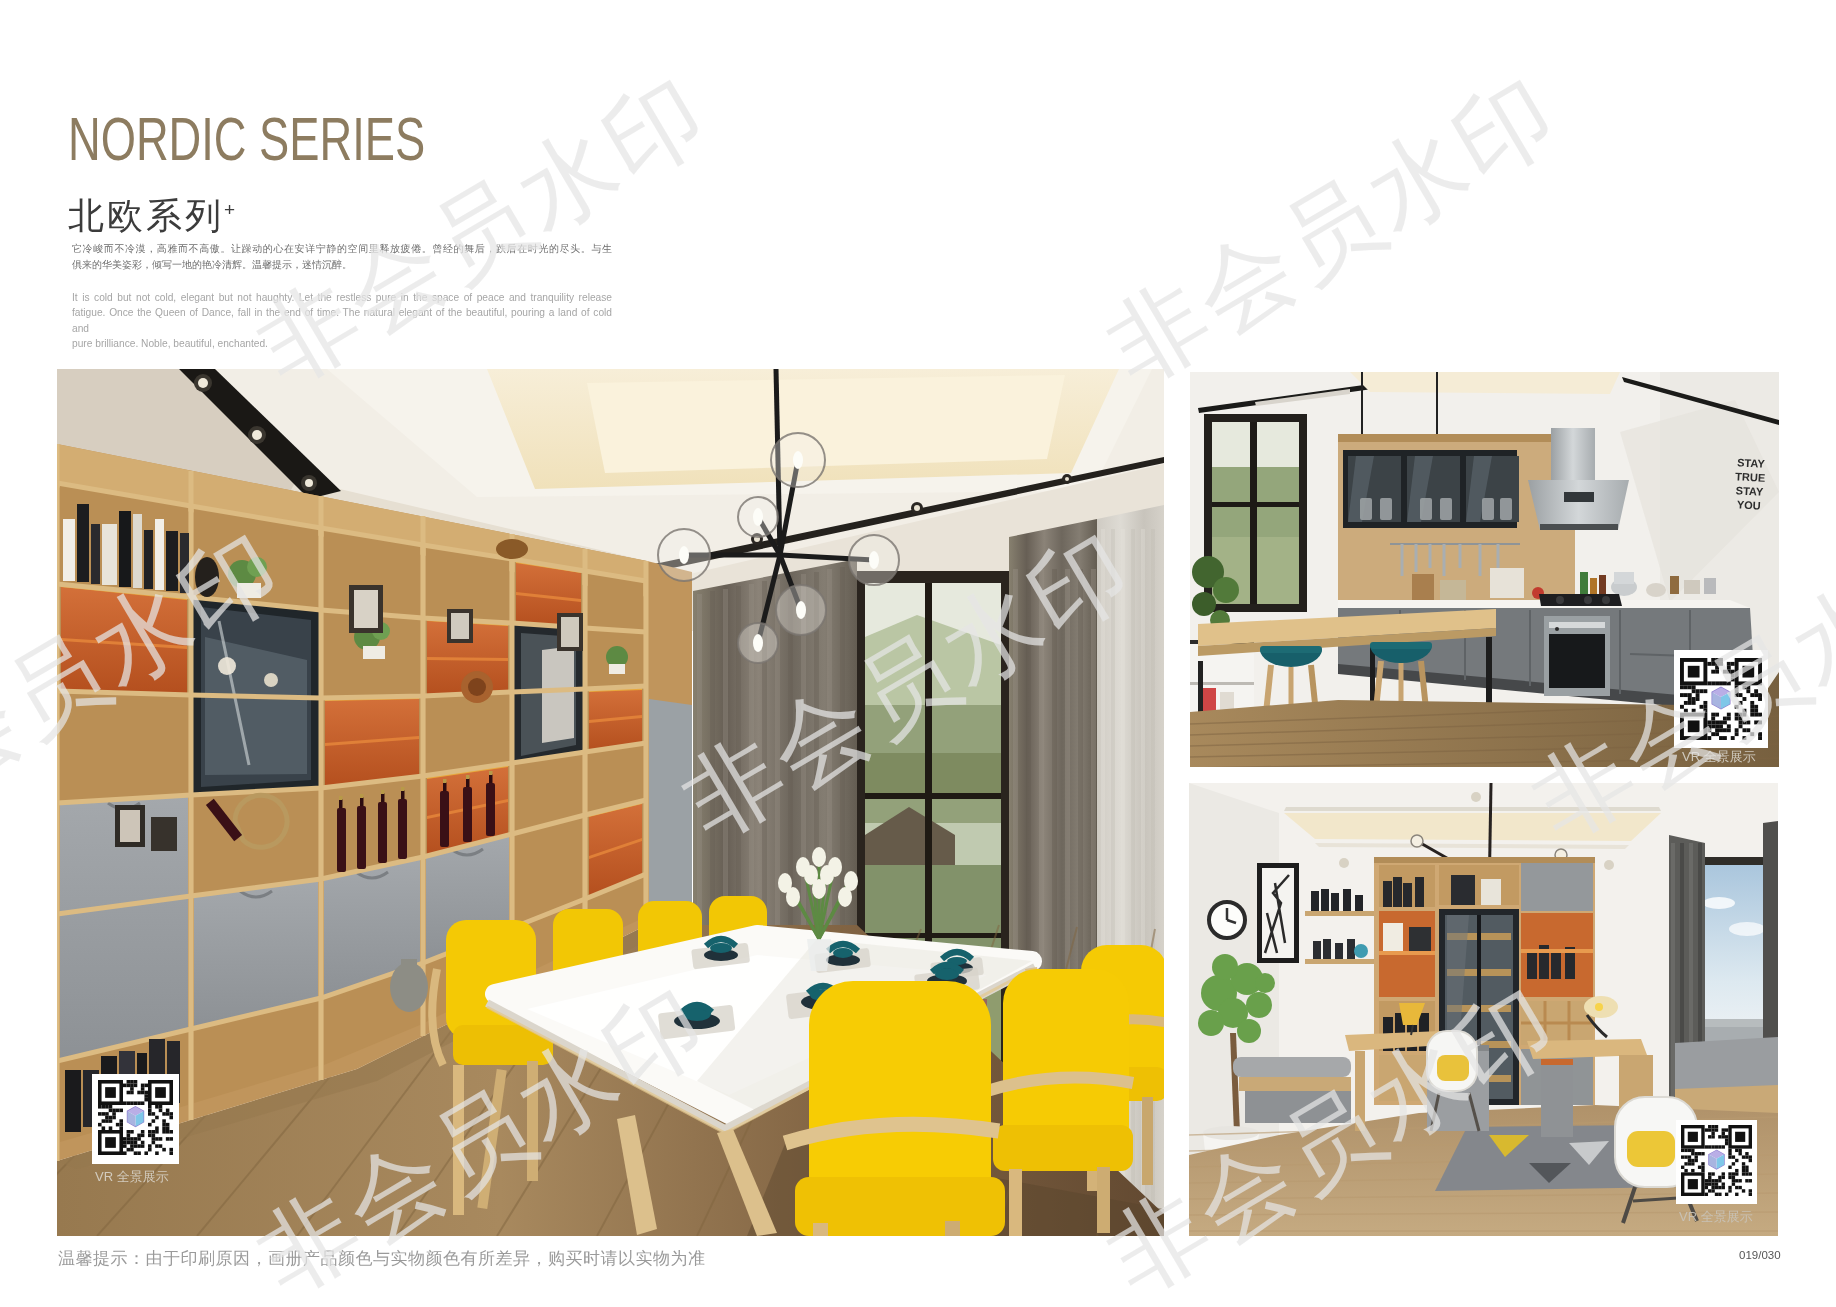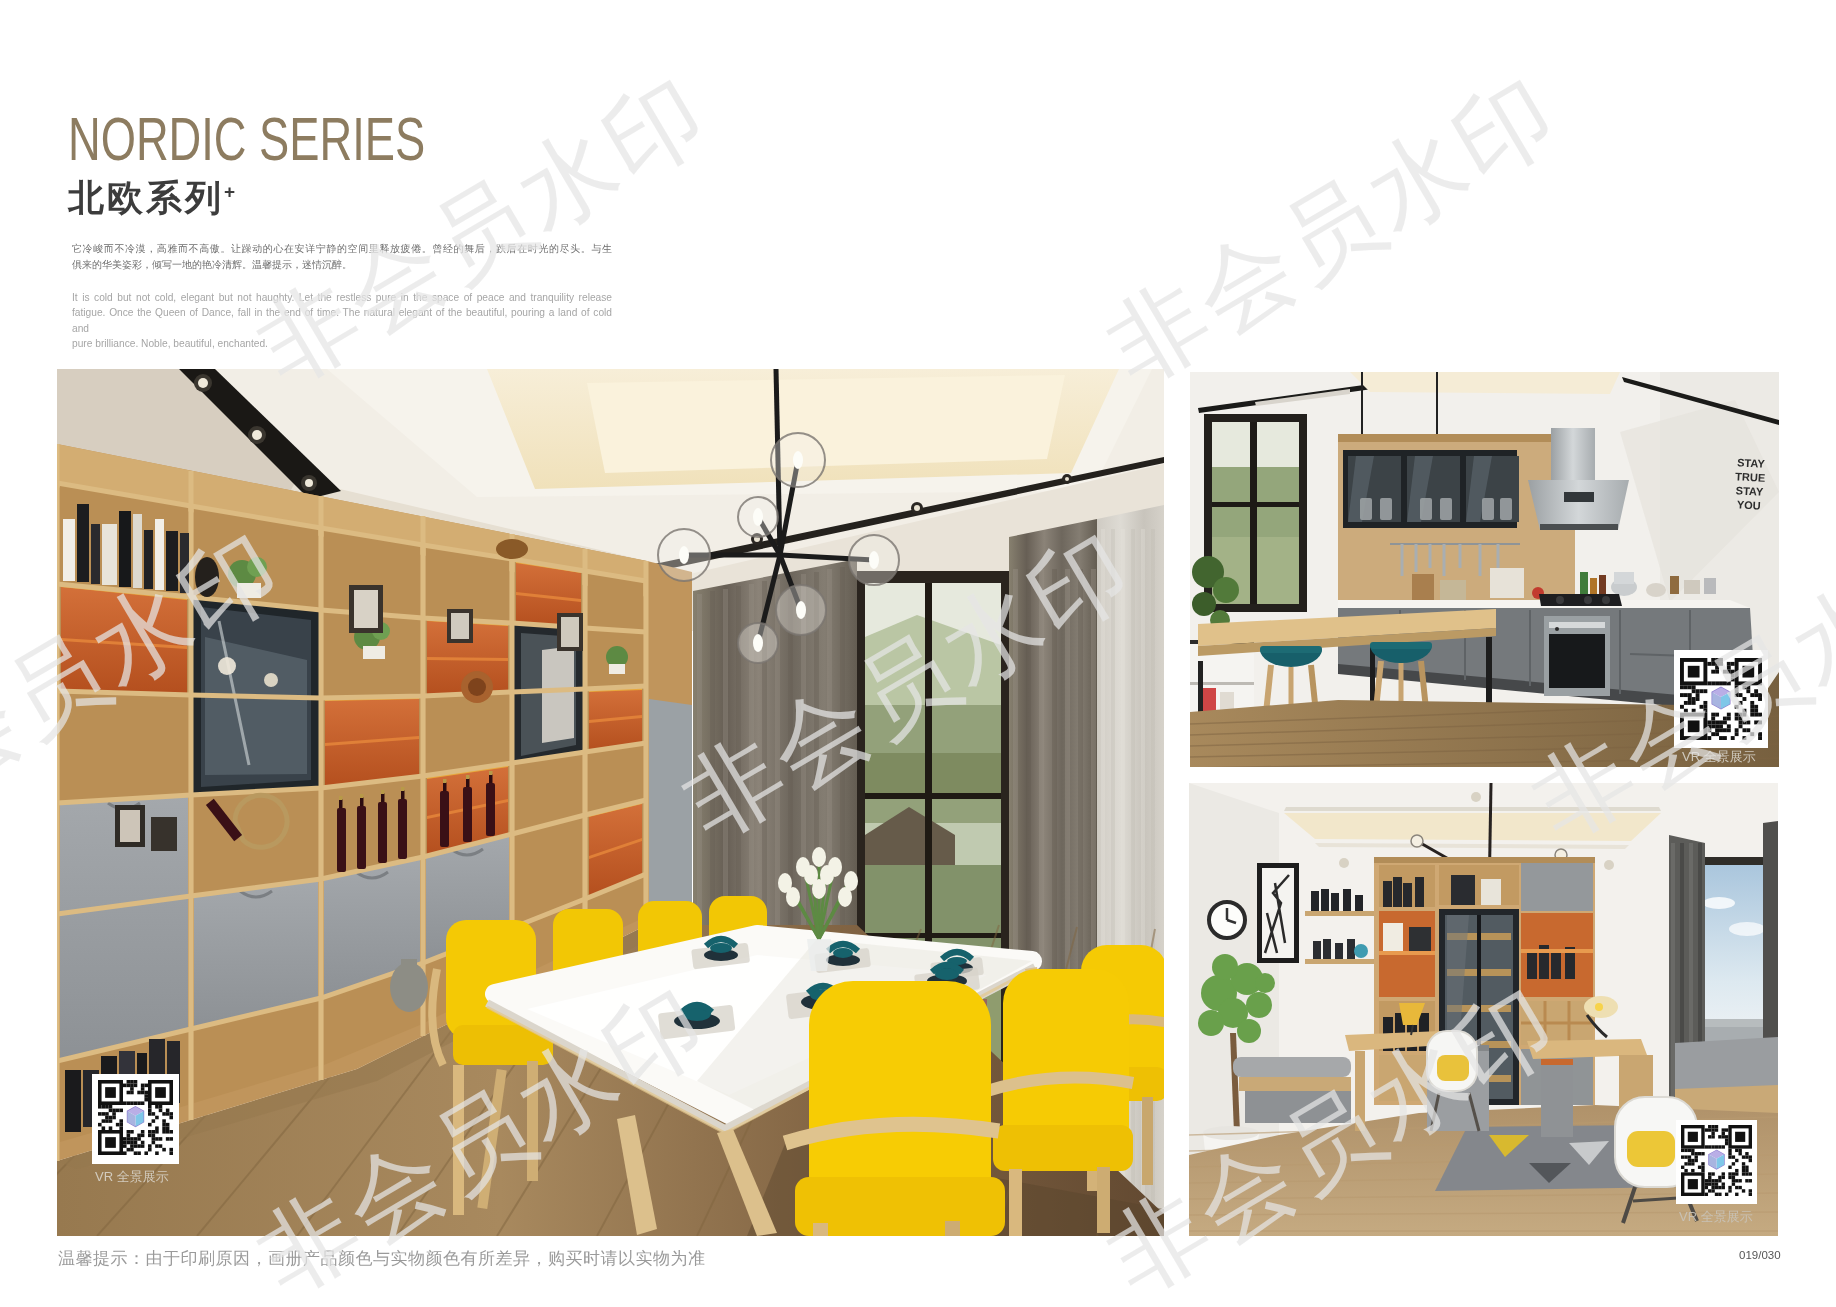--- a/index.html
+++ b/index.html
@@ -144,21 +144,21 @@
           <polygon points="42,30 51,35 42,40 33,35" fill="#b9aee6"></polygon>
           <polygon points="42,40 51,35 51,47 42,52" fill="#7fc7e8"></polygon>
           <polygon points="33,35 42,40 42,52 33,47" fill="#a8b4e0"></polygon>
         </g>
       </symbol>
     </defs>
   </svg>
 
 <div class="abs" style="left:68px;top:103px;width:520px;height:62px;color:#8d7c60;font-size:62px;letter-spacing:0px;white-space:nowrap;transform:scaleX(0.73);transform-origin:0 0;">NORDIC SERIES</div>
 
-<div class="abs" style="left:68px;top:174px;color:#3c3c3c;font-size:36px;letter-spacing:3px;white-space:nowrap;font-weight:bold;">北欧系列<span style="font-size:19px;vertical-align:12px;letter-spacing:0">+</span></div>
+<div class="abs" style="left:68px;top:192px;color:#3c3c3c;font-size:36px;letter-spacing:3px;white-space:nowrap;">北欧系列<span style="font-size:19px;vertical-align:12px;letter-spacing:0">+</span></div>
 
 <div class="abs" style="left:72px;top:241px;width:540px;color:#6e6e6e;font-size:10px;line-height:15.5px;">
 <div style="text-align:justify;text-align-last:justify;">它冷峻而不冷漠，高雅而不高傲。让躁动的心在安详宁静的空间里释放疲倦。曾经的舞后，跌后在时光的尽头。与生</div>
 <div>俱来的华美姿彩，倾写一地的艳冷清辉。温馨提示，迷情沉醉。</div>
   </div>
 
 <div class="abs" style="left:72px;top:290px;width:540px;color:#a6a6a6;font-size:10.2px;line-height:15.4px;">
 <div style="text-align:justify;text-align-last:justify;">It is cold but not cold, elegant but not haughty. Let the restless pure in the space of peace and tranquility release</div>
 <div style="text-align:justify;text-align-last:justify;">fatigue. Once the Queen of Dance, fall in the end of time. The natural elegant of the beautiful, pouring a land of cold and</div>
 <div>pure brilliance. Noble, beautiful, enchanted.</div>

